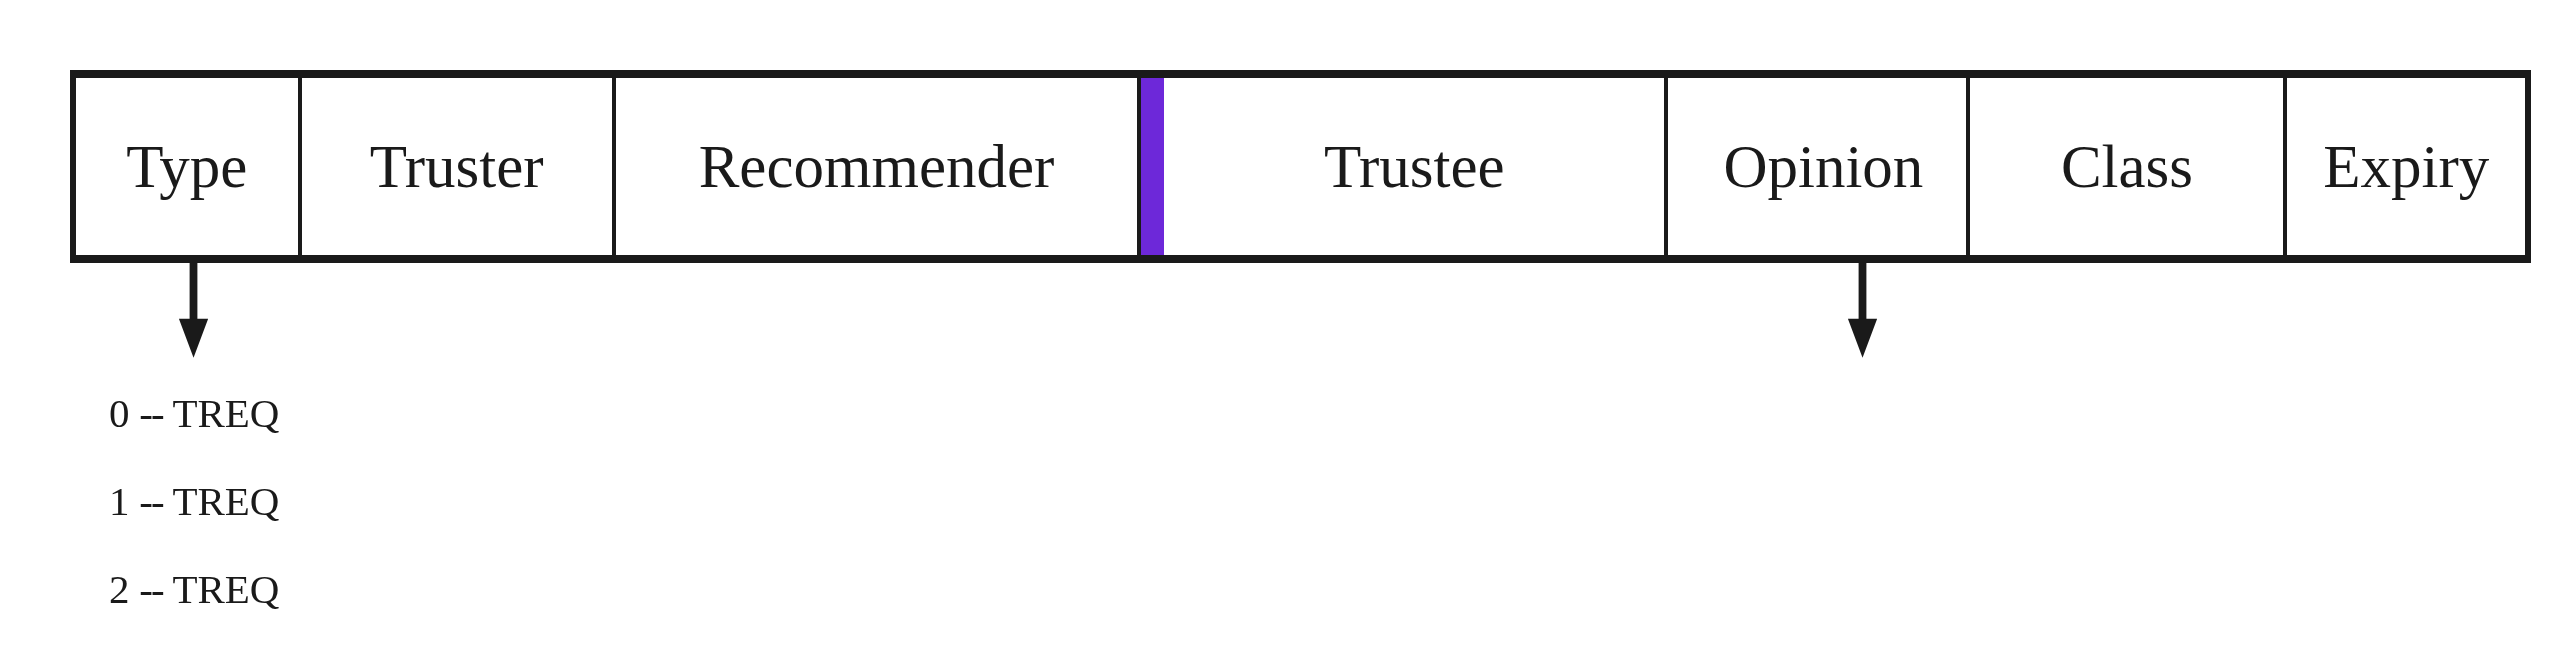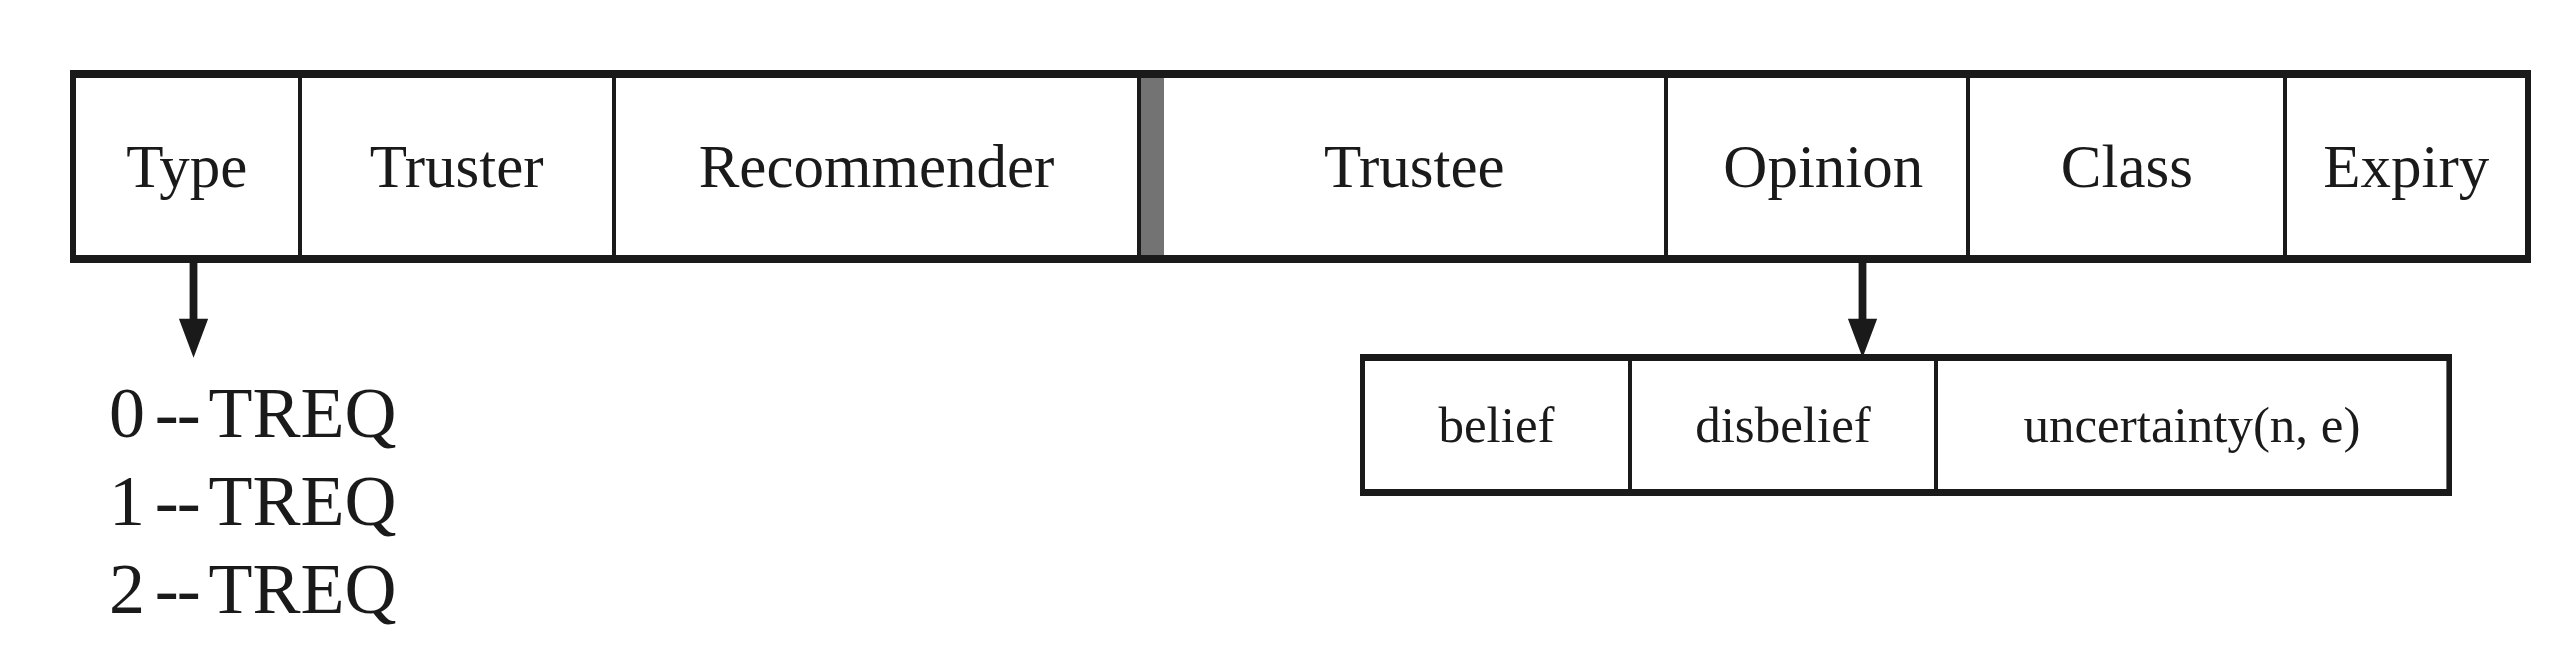--- a/index.html
+++ b/index.html
@@ -17,21 +17,22 @@
     color: #1a1a1a;
     overflow: hidden;
   }
 
   
   .packet-table {
     position: absolute;
     display: flex;
     box-sizing: border-box;
     border: 6.8px solid #1a1a1a;
-    background: #737373;
+    background: #6d28d9;
+    justify-content: flex-end;
   }
   .packet-cell {
     box-sizing: border-box;
     display: flex;
     align-items: center;
     justify-content: center;
     border-right: 4.9px solid #1a1a1a;
     background: #ffffff;
     white-space: nowrap;
     overflow: hidden;
@@ -82,21 +83,21 @@
   
   #type-legend {
     position: absolute;
     left: 109px;
     top: 369px;
     width: 684px;
   }
   .legend-row {
     height: 88px;
     line-height: 88px;
-    font-size: 72px;
+    font-size: 41px;
     white-space: nowrap;
   }
   .legend-code { margin-right: 0; }
   .legend-dash { margin: 0 9.8px; letter-spacing: -2px; }
   .legend-name { }
 </style>
 </head>
 <body>
 
 <div id="canvas">
@@ -128,31 +129,20 @@
   <svg id="type-arrow" class="arrow" width="39" height="98" viewBox="0 0 40 100">
     <line x1="20" y1="0" x2="20" y2="62" stroke="#1a1a1a" stroke-width="8"></line>
     <polygon points="5,58 35,58 20,98" fill="#1a1a1a"></polygon>
   </svg>
 
   <svg id="opinion-arrow" class="arrow" width="39" height="98" viewBox="0 0 40 100">
     <line x1="20" y1="0" x2="20" y2="62" stroke="#1a1a1a" stroke-width="8"></line>
     <polygon points="5,58 35,58 20,98" fill="#1a1a1a"></polygon>
   </svg>
 
-  <div id="opinion-table" class="packet-table">
-    <div class="packet-cell" style="width:267px;">
-      <span>belief</span>
-    </div>
-    <div class="packet-cell" style="width:306px;">
-      <span>disbelief</span>
-    </div>
-    <div class="packet-cell" style="width:508px;">
-      <span>uncertainty(n, e)</span>
-    </div>
-  </div>
 
   <div id="type-legend">
     <div class="legend-row">
       <span class="legend-code">0</span><span class="legend-dash">--</span><span class="legend-name">TREQ</span>
     </div>
     <div class="legend-row">
       <span class="legend-code">1</span><span class="legend-dash">--</span><span class="legend-name">TREQ</span>
     </div>
     <div class="legend-row">
       <span class="legend-code">2</span><span class="legend-dash">--</span><span class="legend-name">TREQ</span>

